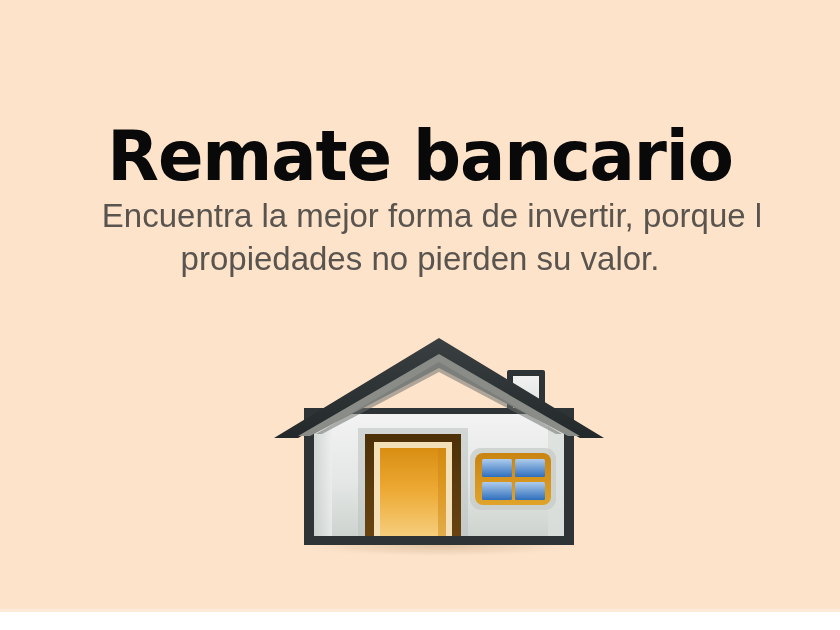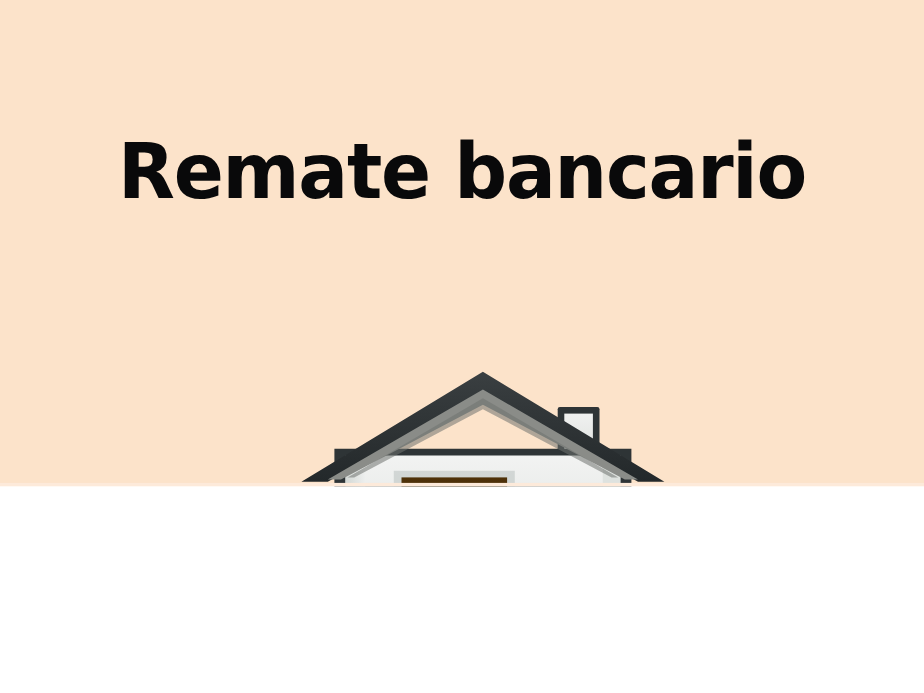--- a/index.html
+++ b/index.html
@@ -9,21 +9,21 @@
   body {
     width: 840px;
     height: 630px;
     overflow: hidden;
     font-family: "Liberation Sans", sans-serif;
   }
 
   #slide {
     position: relative;
     width: 840px;
-    height: 442px;
+    height: 612px;
     background: #FCE3CA;
     overflow: hidden;
   }
 
   
   #headline {
     position: absolute;
     top: 72px;
     left: 0;
     width: 840px;
@@ -86,20 +86,24 @@
     background: #fdeada;
   }
 </style>
 </head>
 <body>
 
 <div id="slide">
 
   <h1 id="headline">Remate bancario</h1>
 
+  <div id="subtitle">
+    <span class="sub-line sub-line-1">Encuentra la mejor forma de invertir, porque l</span>
+    <span class="sub-line sub-line-2">propiedades no pierden su valor.</span>
+  </div>
 
   <div id="house-figure">
     <svg viewBox="0 0 350 235" xmlns="http://www.w3.org/2000/svg">
       <defs>
         <linearGradient id="wallGrad" x1="0" y1="0" x2="0" y2="1">
           <stop offset="0%" stop-color="#F2F3F2"></stop>
           <stop offset="55%" stop-color="#E4E7E5"></stop>
           <stop offset="100%" stop-color="#CDD3CF"></stop>
         </linearGradient>
         <linearGradient id="wallSideGrad" x1="0" y1="0" x2="1" y2="0">

